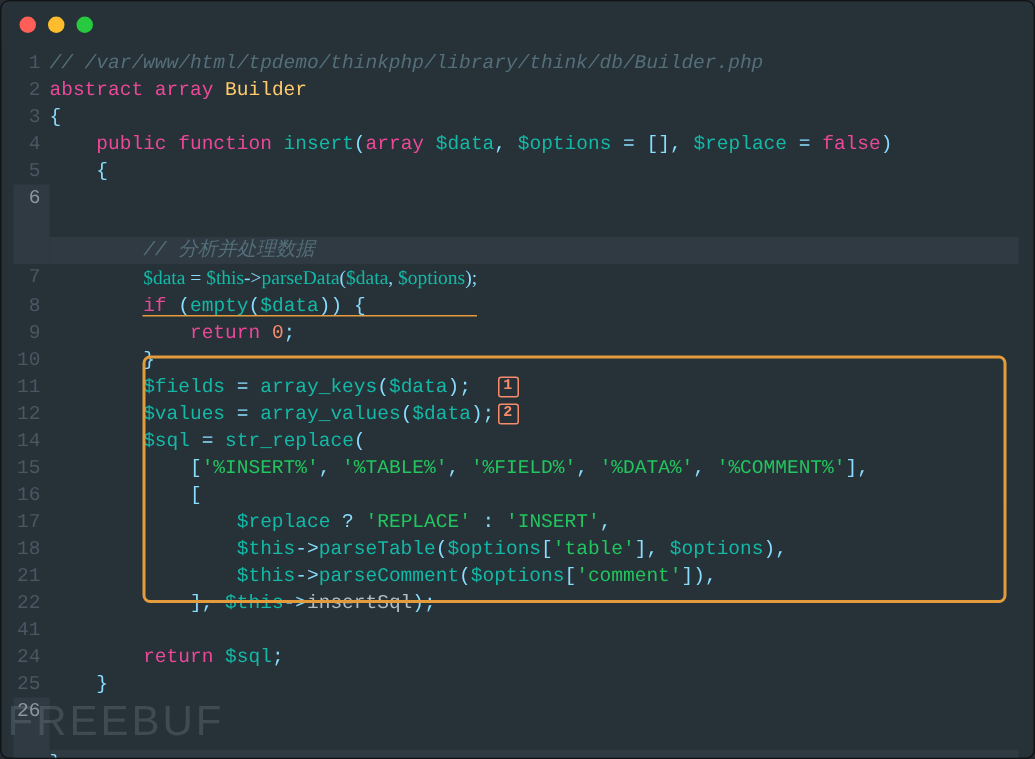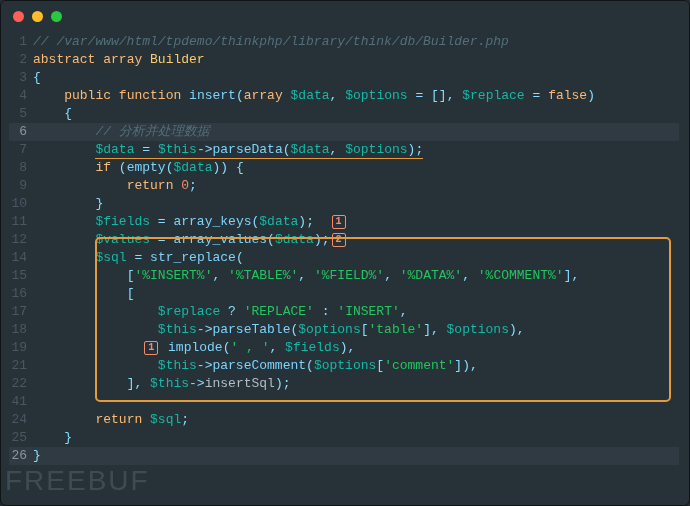--- a/index.html
+++ b/index.html
@@ -47,35 +47,35 @@
   .gutter {
     width: 24px;
     text-align: right;
     color: #4b5663;
     padding-right: 6px;
     flex-shrink: 0;
     user-select: none;
   }
   .active-gutter { background: #2f3a42; color: #8a97a3; }
   .code { flex: 1; position: relative; }
-  .active-line { background: #2f3a42; }
+  .active-line { background: #2f3a42; margin-top: 35px; }
 
   
   .cmt { color: #546e7a; font-style: italic; }
-  .kw  { color: #fdba74; }
+  .kw  { color: #ec4899; }
   .cls { color: #ffcb6b; }
-  .fn  { color: #7dd3fc; }
+  .fn  { color: #14b8a6; }
   .var { color: #14b8a6; }
   .str { color: #22c55e; }
   .num { color: #f78c6c; }
   .pun { color: #89ddff; }
   .txt { color: #b0bec5; }
   .op  { color: #89ddff; }
 
-  .underline-orange { border-bottom: 1px solid #e39b3b; padding-bottom: 1px; }
+  .underline-orange { border-bottom: 1px solid #e39b3b; padding-bottom: 18px; font-family: Liberation Serif, serif; }
 
   .marker {
     display: inline-flex;
     align-items: center;
     justify-content: center;
     width: 14px; height: 14px;
     border: 1px solid #f78c6c;
     border-radius: 2px;
     color: #f78c6c;
     font-size: 10px;
@@ -130,21 +130,20 @@
       <div class="line"><span class="gutter">8</span><span class="code"><span class="txt">        </span><span class="kw">if</span><span class="txt"> </span><span class="pun">(</span><span class="fn">empty</span><span class="pun">(</span><span class="var">$data</span><span class="pun">))</span><span class="txt"> </span><span class="pun">{</span></span></div>
       <div class="line"><span class="gutter">9</span><span class="code"><span class="txt">            </span><span class="kw">return</span><span class="txt"> </span><span class="num">0</span><span class="pun">;</span></span></div>
       <div class="line"><span class="gutter">10</span><span class="code"><span class="txt">        </span><span class="pun">}</span></span></div>
       <div class="line"><span class="gutter">11</span><span class="code"><span class="txt">        </span><span class="var">$fields</span><span class="txt"> </span><span class="op">=</span><span class="txt"> </span><span class="fn">array_keys</span><span class="pun">(</span><span class="var">$data</span><span class="pun">)</span><span class="pun">;</span><span class="txt">  </span><span class="marker">1</span></span></div>
       <div class="line"><span class="gutter">12</span><span class="code"><span class="txt">        </span><span class="var">$values</span><span class="txt"> </span><span class="op">=</span><span class="txt"> </span><span class="fn">array_values</span><span class="pun">(</span><span class="var">$data</span><span class="pun">)</span><span class="pun">;</span><span class="marker">2</span></span></div>
       <div class="line"><span class="gutter">14</span><span class="code"><span class="txt">        </span><span class="var">$sql</span><span class="txt"> </span><span class="op">=</span><span class="txt"> </span><span class="fn">str_replace</span><span class="pun">(</span></span></div>
       <div class="line"><span class="gutter">15</span><span class="code"><span class="txt">            </span><span class="pun">[</span><span class="str">'%INSERT%'</span><span class="pun">,</span><span class="txt"> </span><span class="str">'%TABLE%'</span><span class="pun">,</span><span class="txt"> </span><span class="str">'%FIELD%'</span><span class="pun">,</span><span class="txt"> </span><span class="str">'%DATA%'</span><span class="pun">,</span><span class="txt"> </span><span class="str">'%COMMENT%'</span><span class="pun">],</span></span></div>
       <div class="line"><span class="gutter">16</span><span class="code"><span class="txt">            </span><span class="pun">[</span></span></div>
       <div class="line"><span class="gutter">17</span><span class="code"><span class="txt">                </span><span class="var">$replace</span><span class="txt"> </span><span class="op">?</span><span class="txt"> </span><span class="str">'REPLACE'</span><span class="txt"> </span><span class="op">:</span><span class="txt"> </span><span class="str">'INSERT'</span><span class="pun">,</span></span></div>
       <div class="line"><span class="gutter">18</span><span class="code"><span class="txt">                </span><span class="var">$this</span><span class="op">-&gt;</span><span class="fn">parseTable</span><span class="pun">(</span><span class="var">$options</span><span class="pun">[</span><span class="str">'table'</span><span class="pun">],</span><span class="txt"> </span><span class="var">$options</span><span class="pun">),</span></span></div>
-      <div class="line"><span class="gutter">19</span><span class="code"><span class="txt">              </span><span class="marker">1</span><span class="txt"> </span><span class="fn">implode</span><span class="pun">(</span><span class="str">' , '</span><span class="pun">,</span><span class="txt"> </span><span class="var">$fields</span><span class="pun">),</span></span></div>
       <div class="line"><span class="gutter">21</span><span class="code"><span class="txt">                </span><span class="var">$this</span><span class="op">-&gt;</span><span class="fn">parseComment</span><span class="pun">(</span><span class="var">$options</span><span class="pun">[</span><span class="str">'comment'</span><span class="pun">]),</span></span></div>
       <div class="line"><span class="gutter">22</span><span class="code"><span class="txt">            </span><span class="pun">],</span><span class="txt"> </span><span class="var">$this</span><span class="op">-&gt;</span><span class="txt">insertSql</span><span class="pun">);</span></span></div>
       <div class="line"><span class="gutter">41</span><span class="code"><span class="txt"> </span></span></div>
       <div class="line"><span class="gutter">24</span><span class="code"><span class="txt">        </span><span class="kw">return</span><span class="txt"> </span><span class="var">$sql</span><span class="pun">;</span></span></div>
       <div class="line"><span class="gutter">25</span><span class="code"><span class="txt">    </span><span class="pun">}</span></span></div>
       <div class="line"><span class="gutter active-gutter">26</span><span class="code active-line"><span class="pun">}</span></span></div>
     </div>
 
   <div class="orange-box box1"></div>
 

